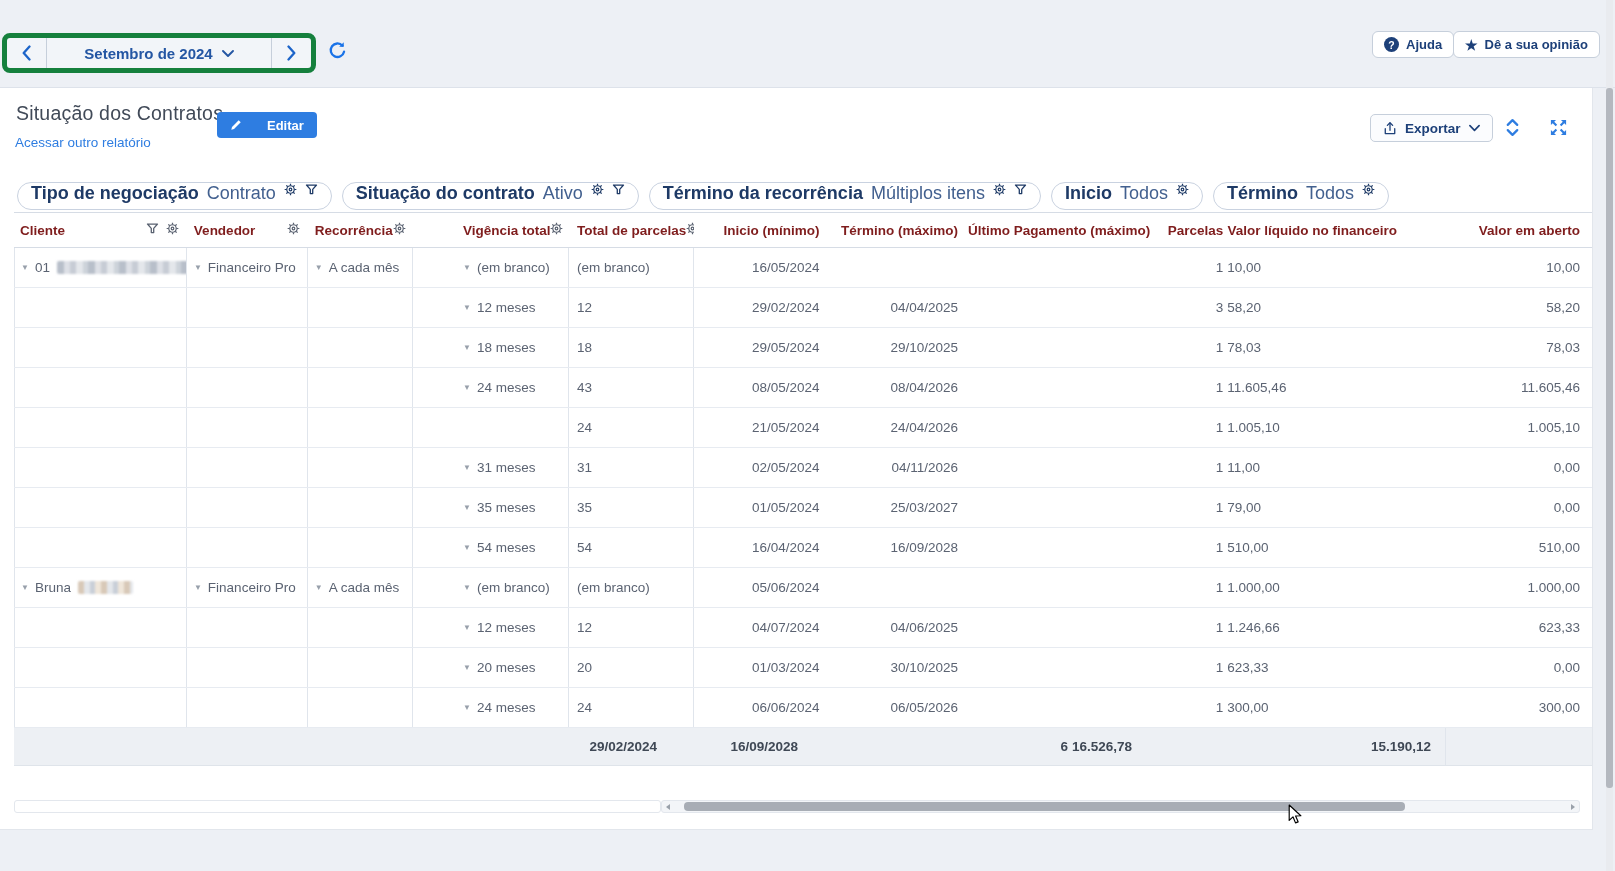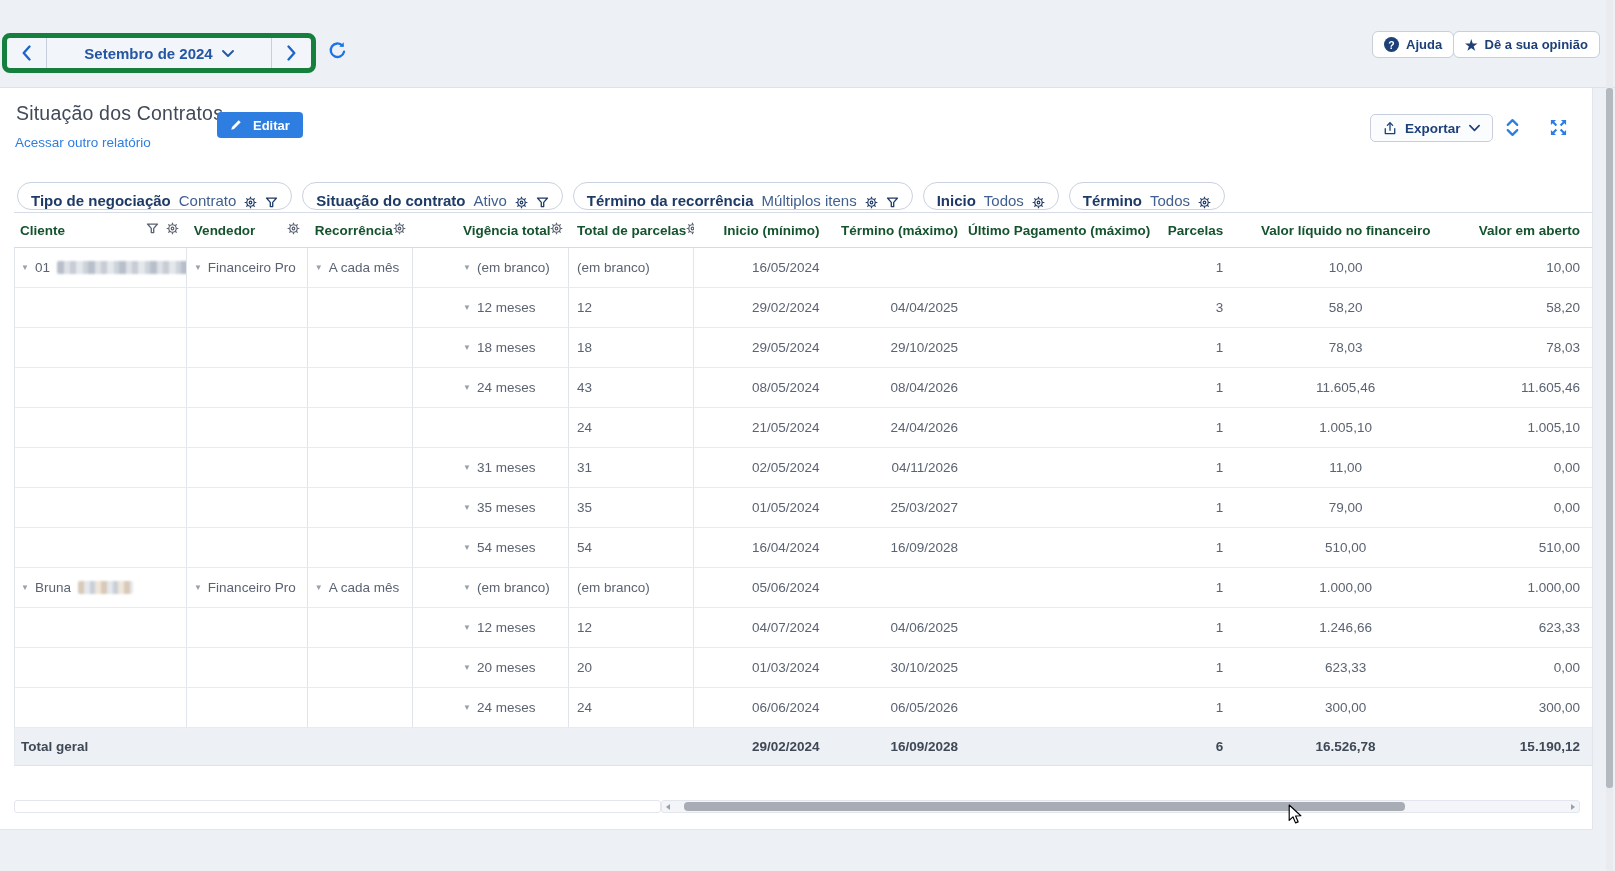--- a/index.html
+++ b/index.html
@@ -22,55 +22,55 @@
   #help-button{left:1372px;}
   #feedback-button{left:1453px;}
   .q{width:15px;height:15px;border-radius:50%;background:#1d4079;color:#fff;font-size:10.5px;font-weight:700;
     display:flex;align-items:center;justify-content:center;}
   .star{color:#1d4079;font-size:14px;line-height:1;}
   
   .card{position:relative;width:1593px;height:742px;background:#fff;box-sizing:border-box;
     border-right:1px solid #e2e6ec;border-bottom:1px solid #e2e6ec;overflow:hidden;}
   .title{position:absolute;left:16px;top:14px;font-size:19.5px;font-weight:400;color:#414a58;letter-spacing:.2px;}
   .edit-btn{position:absolute;left:217px;top:24px;height:26px;background:#2e7de1;border:none;color:#fff;
-    border-radius:4px;font-size:13px;font-weight:700;display:flex;align-items:center;gap:11px;padding:0 13px;
+    border-radius:4px;font-size:13px;font-weight:700;display:flex;align-items:center;gap:25px;padding:0 13px;
     cursor:pointer;font-family:inherit;}
   .other-link{position:absolute;left:15px;top:47px;font-size:13.5px;color:#2e7de1;cursor:pointer;text-decoration:none;}
   .export-btn{position:absolute;left:1370px;top:26px;height:28px;border:1px solid #c6cfdb;border-radius:5px;
     background:#fbfcfe;display:flex;align-items:center;gap:8px;padding:0 12px;font-size:13.5px;font-weight:700;
     color:#1d4079;box-sizing:border-box;cursor:pointer;font-family:inherit;}
   .icon-btn{position:absolute;cursor:pointer;display:flex;}
   #unfold-btn{left:1504px;top:30px;}
   #fullscreen-btn{left:1549px;top:30px;}
   
   .chips{position:absolute;left:17px;top:94px;display:flex;gap:10px;}
-  .chip{height:28px;border:1px solid #c9d2e0;border-radius:15px;background:#fff;display:flex;align-items:flex-end;
-    gap:8px;padding:0 13px;font-size:15px;box-sizing:border-box;cursor:pointer;white-space:nowrap;}
+  .chip{height:28px;border:1px solid #c9d2e0;border-radius:15px;background:#fff;display:flex;align-items:flex-start;
+    gap:8px;padding:0 13px;font-size:18px;box-sizing:border-box;cursor:pointer;white-space:nowrap;}
   .chip .f-label{font-weight:700;color:#1e3a66;}
   .chip .f-value{color:#42608f;}
   .chip .ic{color:#1e3a66;display:flex;align-items:center;cursor:pointer;}
   
   .table{position:absolute;left:14px;top:124px;width:1640px;}
   .tr{display:flex;}
   .th-row{height:36px;border-top:1px solid #d6dce5;border-bottom:1px solid #d6dce5;box-sizing:border-box;}
   .th,.td{box-sizing:border-box;display:flex;align-items:center;font-size:13.5px;overflow:hidden;white-space:nowrap;}
-  .th{font-weight:700;color:#14532d;}
+  .th{font-weight:700;color:#7f1d1d;}
   .body-row{height:40px;border-bottom:1px solid #e7ebf1;box-sizing:border-box;}
   .total-row{height:38px;background:#edf0f4;border-bottom:1px solid #dfe4ea;box-sizing:border-box;}
   .total-row .td{font-weight:700;color:#3f4855;}
   .c0{width:176px;padding-left:6px;}
   .c1{width:123px;padding-left:7px;}
   .c2{width:107px;padding-left:7px;}
   .c3{width:114px;padding-left:6px;margin-left:44px;}
   .c4{width:127px;padding-left:8px;}
   .c5{width:131px;justify-content:flex-end;padding-right:3px;}
   .c6{width:143px;justify-content:flex-end;padding-right:5px;}
   .c7{width:205px;justify-content:flex-end;padding-right:6px;}
   .c8{width:64px;justify-content:flex-end;padding-right:4px;}
-  .c9{width:251px;justify-content:center;padding-right:10px;}
+  .c9{width:251px;justify-content:flex-start;padding-right:10px;}
   .c10{width:123px;justify-content:flex-end;padding-right:14px;}
   .c11{width:60px;padding-left:8px;}
   .th.c0,.th.c1,.th.c2,.th.c3,.th.c4{justify-content:space-between;}
   .th.c5{justify-content:flex-end;padding-left:11px;}
   .th.c6{justify-content:flex-end;padding-left:4px;}
   .th.c7{justify-content:flex-start;padding-left:5px;}
   .th-icons{display:flex;gap:7px;margin-right:8px;color:#596170;align-items:center;}
   .body-row .c0{border-left:1px solid #e0e5ec;}
   .body-row .c0,.body-row .c1,.body-row .c2,.body-row .c3,.body-row .c4,.body-row .c10{border-right:1px solid #e0e5ec;}
   .th-row .c10,.total-row .c10{border-right:1px solid #e0e5ec;}
@@ -806,23 +806,20 @@
           </div>
           <div class="td c10">
             <span>300,00</span>
           </div>
           <div class="td c11">
             <span></span>
           </div>
         </div>
       </div>
     <div class="tr total-row" id="trow">
-        <div class="td c0">
-          <span>Total geral</span>
-        </div>
         <div class="td c1">
           <span></span>
         </div>
         <div class="td c2">
           <span></span>
         </div>
         <div class="td c3">
           <span></span>
         </div>
         <div class="td c4">

